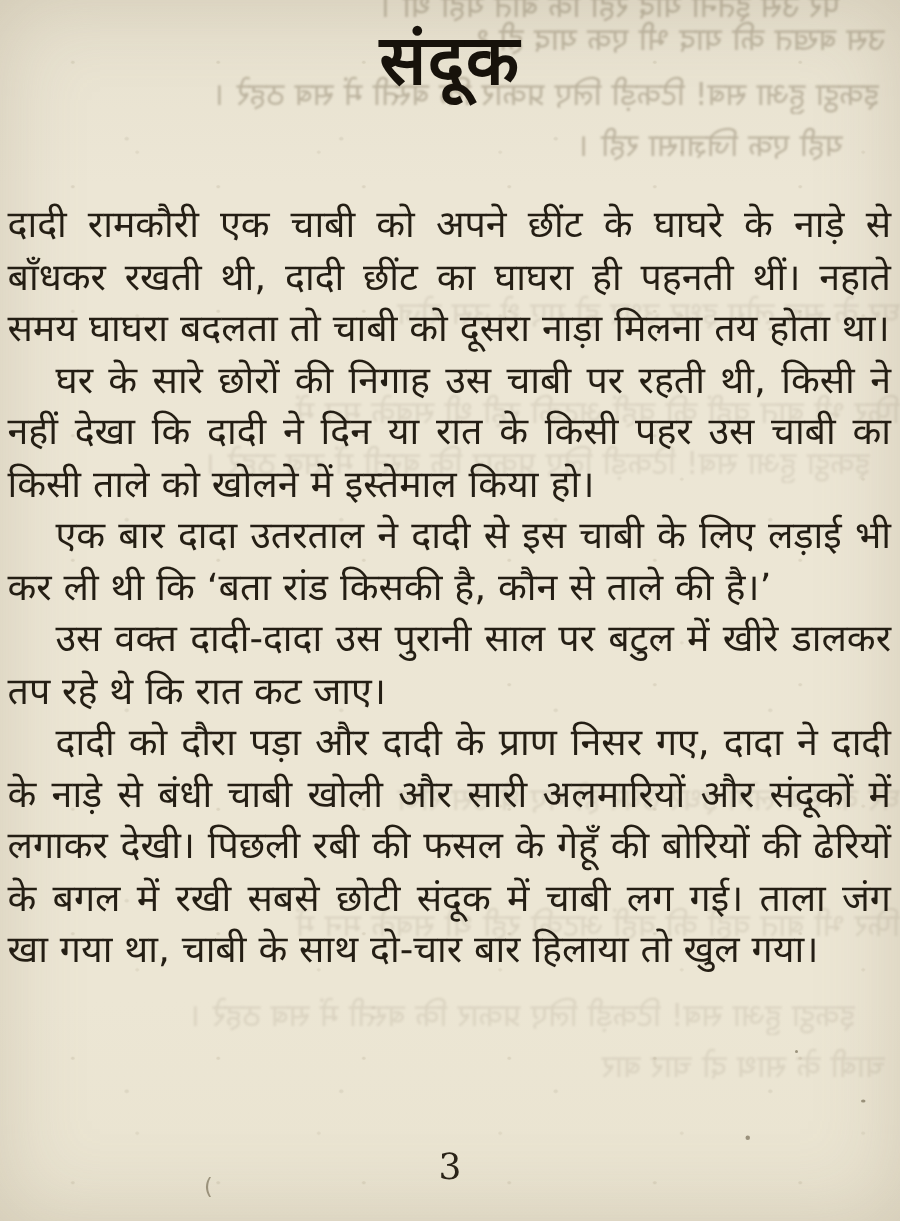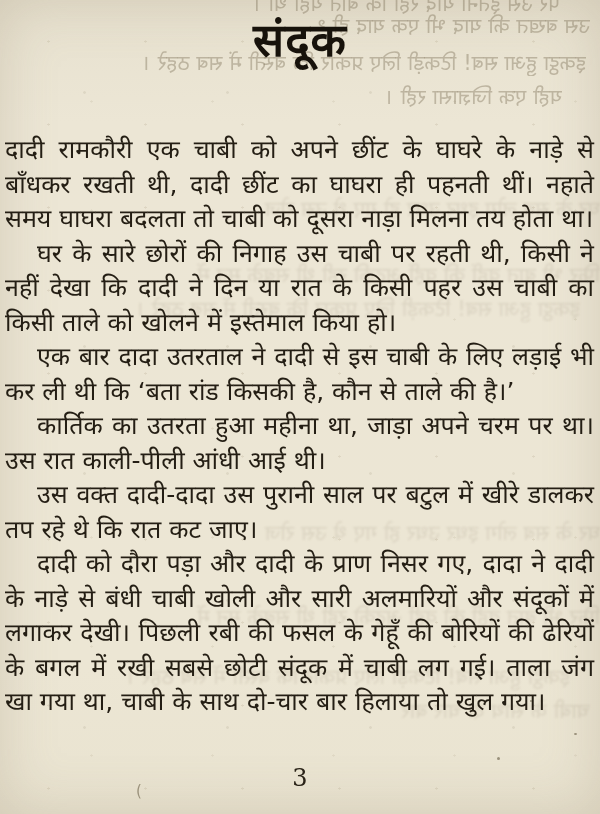--- a/index.html
+++ b/index.html
@@ -115,21 +115,20 @@
   <div class="ghost body-ghost" style="top:604px; left:0; width:600px;">फिर भी बात वहीं की वहीं अटकी रही थी सबके मन में</div>
   <div class="ghost body-ghost" style="top:664px; left:30px; width:540px;">इकट्ठा हुआ सब! टिकड़ी लिए प्रकार कि बस्ती में सब ठहरे ।</div>
   <div class="ghost body-ghost" style="top:698px; left:260px; width:330px;">चाबी के साथ दो चार बार</div>
 
   <h1 class="chapter-title">संदूक</h1>
 
   <div class="body-text">
     <p>दादी रामकौरी एक चाबी को अपने छींट के घाघरे के नाड़े से बाँधकर रखती थी, दादी छींट का घाघरा ही पहनती थीं। नहाते समय घाघरा बदलता तो चाबी को दूसरा नाड़ा मिलना तय होता था।</p>
     <p class="indent">घर के सारे छोरों की निगाह उस चाबी पर रहती थी, किसी ने नहीं देखा कि दादी ने दिन या रात के किसी पहर उस चाबी का किसी ताले को खोलने में इस्तेमाल किया हो।</p>
     <p class="indent">एक बार दादा उतरताल ने दादी से इस चाबी के लिए लड़ाई भी कर ली थी कि ‘बता रांड किसकी है, कौन से ताले की है।’</p>
-    <p class="indent">कार्तिक का उतरता हुआ महीना था, जाड़ा अपने चरम पर था। उस रात काली-पीली आंधी आई थी।</p>
     <p class="indent">उस वक्त दादी-दादा उस पुरानी साल पर बटुल में खीरे डालकर तप रहे थे कि रात कट जाए।</p>
     <p class="indent">दादी को दौरा पड़ा और दादी के प्राण निसर गए, दादा ने दादी के नाड़े से बंधी चाबी खोली और सारी अलमारियों और संदूकों में लगाकर देखी। पिछली रबी की फसल के गेहूँ की बोरियों की ढेरियों के बगल में रखी सबसे छोटी संदूक में चाबी लग गई। ताला जंग खा गया था, चाबी के साथ दो-चार बार हिलाया तो खुल गया।</p>
   </div>
 
   <div class="page-number">3</div>
 
   <div class="speck" style="left:497px; top:757px; width:3px; height:3px;"></div>
   <div class="speck" style="left:574px; top:733px; width:3px; height:2px;"></div>
   <div class="speck" style="left:530px; top:700px; width:2px; height:2px;"></div>
   <div class="paren-artifact">(</div>

